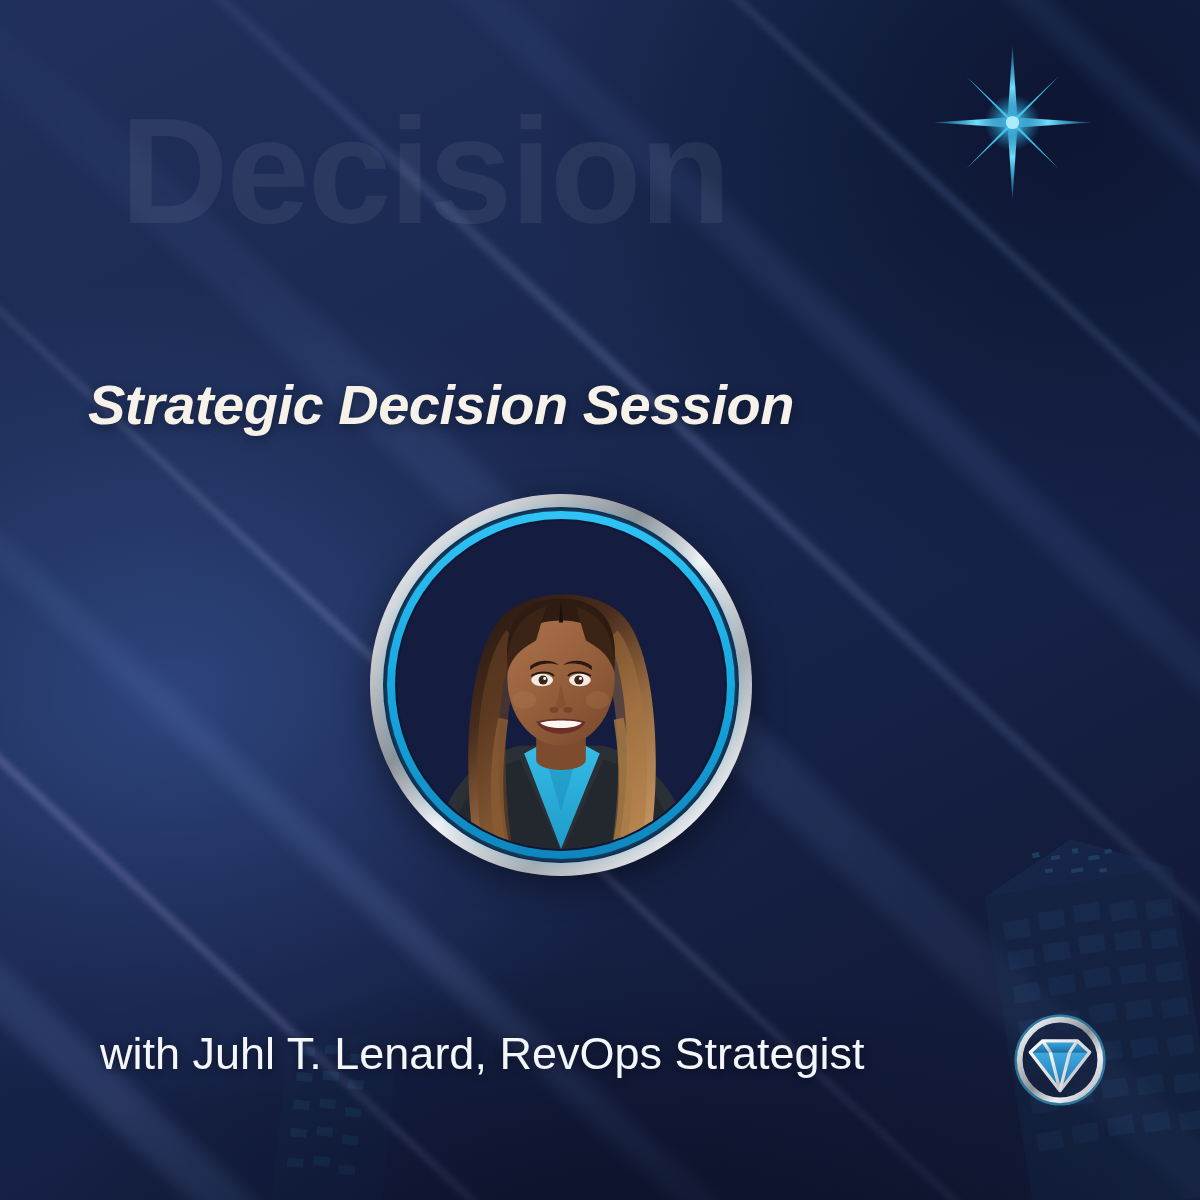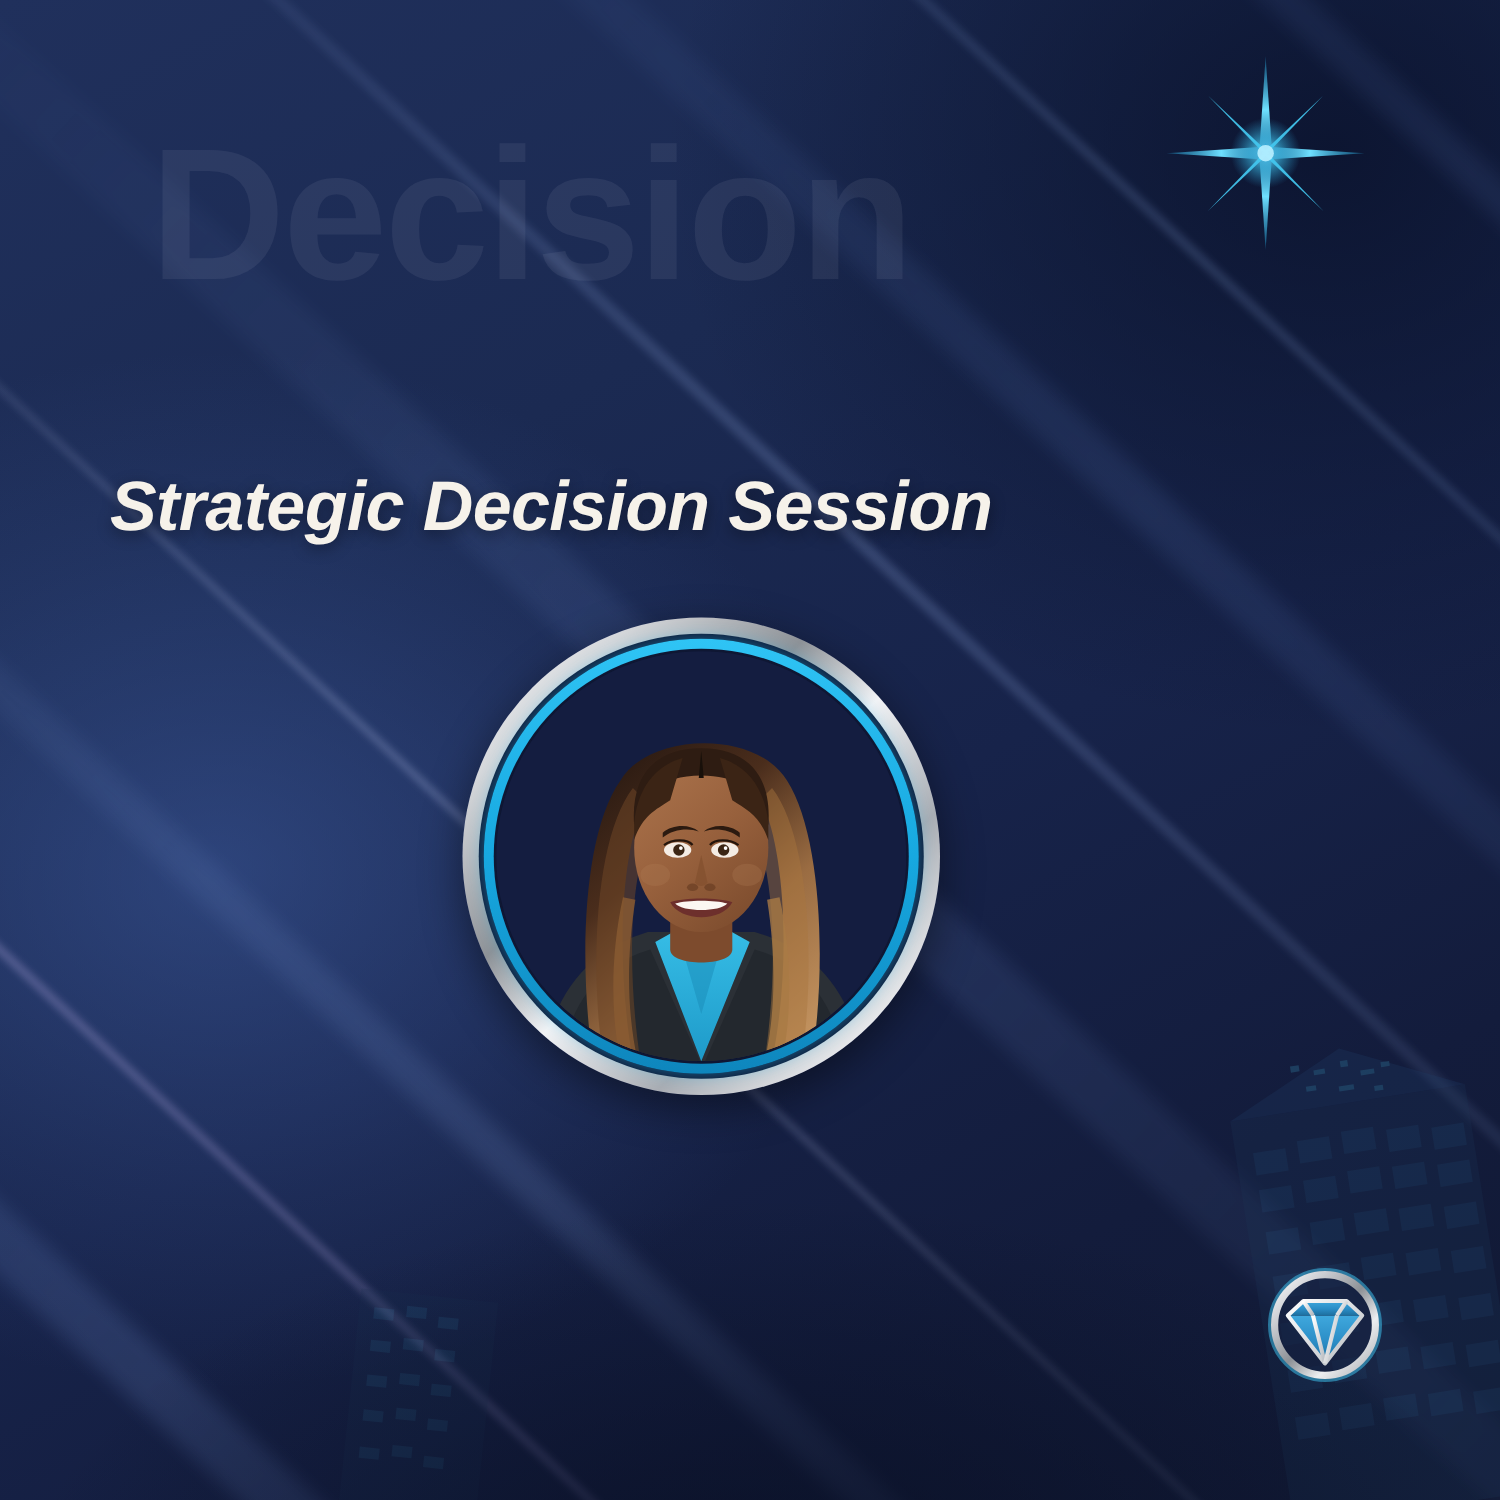--- a/index.html
+++ b/index.html
@@ -393,20 +393,21 @@
           <ellipse cx="128" cy="180" rx="12" ry="9" fill="#b07e55" opacity="0.28"></ellipse>
           <ellipse cx="202" cy="180" rx="12" ry="9" fill="#b07e55" opacity="0.28"></ellipse>
 
           <path d="M112 200 C104 250 106 296 114 330 L100 330 C92 292 92 244 102 198 Z" fill="#8a5b32" opacity="0.8"></path>
           <path d="M218 200 C226 250 224 296 216 330 L230 330 C238 292 238 244 228 198 Z" fill="#a97a45" opacity="0.8"></path>
         </g>
       </svg>
     </div>
   </div>
 
+  <div class="presenter">with Juhl T. Lenard, RevOps Strategist</div>
 
   <svg class="brand-logo" viewBox="0 0 100 100" xmlns="http://www.w3.org/2000/svg">
     <defs>
       <linearGradient id="silverRing" x1="0" y1="0" x2="1" y2="1">
         <stop offset="0%" stop-color="#ffffff"></stop>
         <stop offset="25%" stop-color="#c9ccd1"></stop>
         <stop offset="50%" stop-color="#8d9196"></stop>
         <stop offset="72%" stop-color="#eceef0"></stop>
         <stop offset="100%" stop-color="#a6aab0"></stop>
       </linearGradient>

